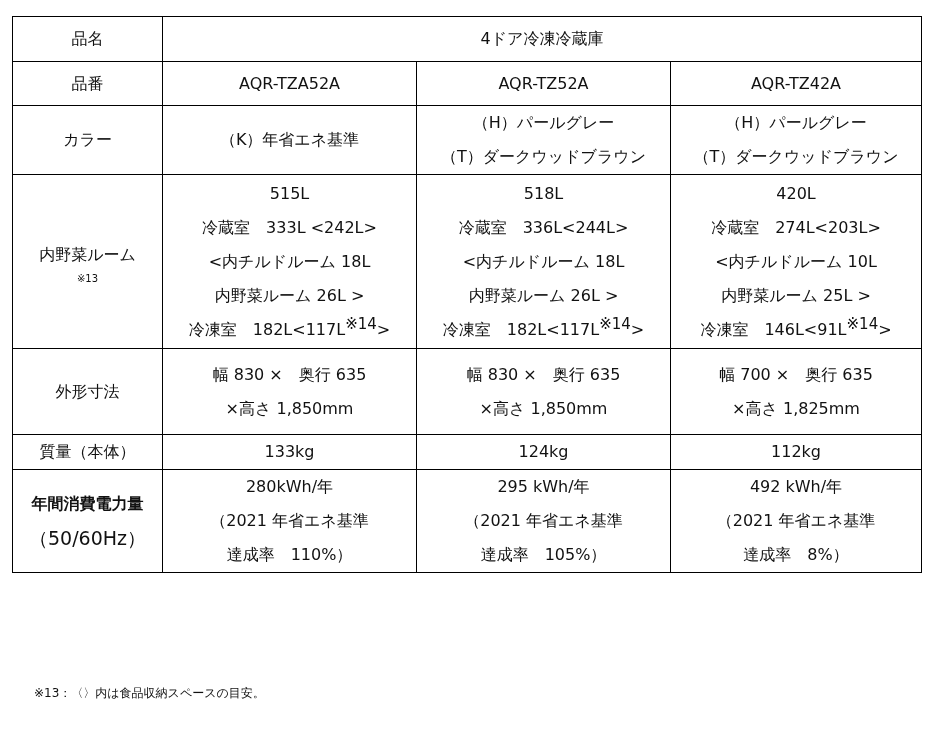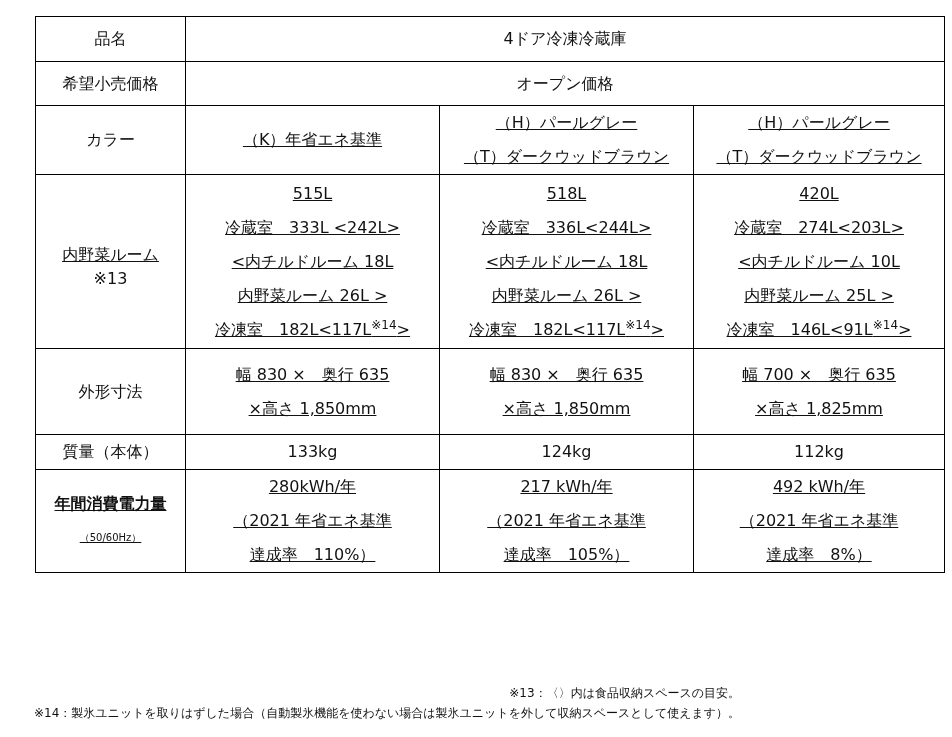--- a/index.html
+++ b/index.html
@@ -1,43 +1,45 @@
 <!DOCTYPE html>
 <html><head>
 <meta charset="utf-8">
 <style>
   html, body { margin:0; padding:0; background:#fff; }
   body { width:952px; height:737px; position:relative; font-family:"DejaVu Sans", "Liberation Sans", sans-serif; color:#111; }
-  table.spec { position:absolute; left:35px; top:16px; border-collapse:collapse; table-layout:fixed; width:909px; }
+  table.spec { position:absolute; left:12px; top:16px; border-collapse:collapse; table-layout:fixed; width:909px; }
   table.spec td { border:1.3px solid #000; text-align:center; vertical-align:middle; font-size:16px; line-height:34px; padding:0; }
   td.label { width:150px; }
-  .small { font-size:16px; line-height:14px; display:block; }
-  sup { font-size:12px; line-height:0; }
-  .line { display:block;text-decoration:underline; }
-  .notes { position:absolute; left:34px; top:683px; font-size:12px; line-height:20px;text-align:right; }
+  .small { font-size:10px; line-height:14px; display:block; }
+  sup { font-size:15px; line-height:0; }
+  .line { display:block; }
+  .notes { position:absolute; left:34px; top:683px; font-size:12px; line-height:20px; }
   .notes div { white-space:nowrap; }
 </style>
 </head>
 <body>
 
 <table class="spec">
   <colgroup>
       <col style="width:150px">
       <col style="width:254px">
       <col style="width:254px">
       <col style="width:251px">
     </colgroup>
   <tbody>
       <tr style="height:45px">
     <td class="label">品名</td>
     <td colspan="3">4ドア冷凍冷蔵庫</td>
   </tr>
   <tr style="height:44px">
-    <td class="label">希望小売価格</td>
-    <td colspan="3">オープン価格</td>
+    <td class="label">品番</td>
+    <td>AQR-TZA52A</td>
+    <td>AQR-TZ52A</td>
+    <td>AQR-TZ42A</td>
   </tr>
   <tr style="height:69px">
     <td class="label">カラー</td>
     <td>
       <span class="line">（K）年省エネ基準</span>
     </td>
     <td>
       <span class="line">（H）パールグレー</span>
       <span class="line">（T）ダークウッドブラウン</span>
     </td>
@@ -90,37 +92,36 @@
   </tr>
   <tr style="height:34px">
     <td class="label">質量（本体）</td>
     <td>133kg</td>
     <td>124kg</td>
     <td>112kg</td>
   </tr>
   <tr style="height:103px">
     <td class="label">
       <span class="line" style="font-weight:bold">年間消費電力量</span>
-      <span class="line" style="font-size:10px">（50/60Hz）</span>
+      <span class="line" style="font-size:19px">（50/60Hz）</span>
     </td>
     <td>
       <span class="line">280kWh/年</span>
       <span class="line">（2021 年省エネ基準</span>
       <span class="line">達成率　110%）</span>
     </td>
     <td>
-      <span class="line">217 kWh/年</span>
+      <span class="line">295 kWh/年</span>
       <span class="line">（2021 年省エネ基準</span>
       <span class="line">達成率　105%）</span>
     </td>
     <td>
       <span class="line">492 kWh/年</span>
       <span class="line">（2021 年省エネ基準</span>
       <span class="line">達成率　8%）</span>
     </td>
   </tr>
 </tbody>
   </table>
 
 <div class="notes">
   <div>※13：〈〉内は食品収納スペースの目安。</div>
-  <div>※14：製氷ユニットを取りはずした場合（自動製氷機能を使わない場合は製氷ユニットを外して収納スペースとして使えます）。</div>
 </div>
 
 </body></html>

